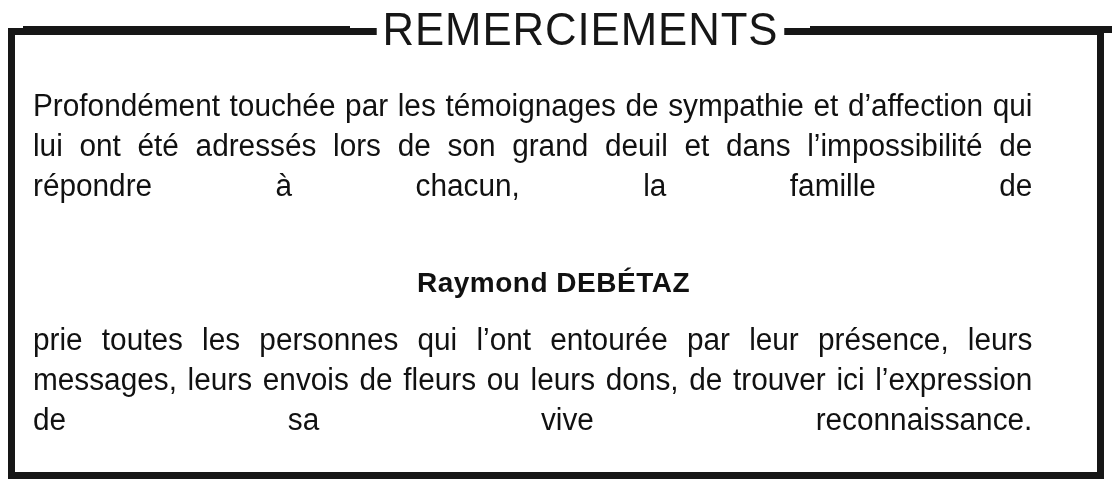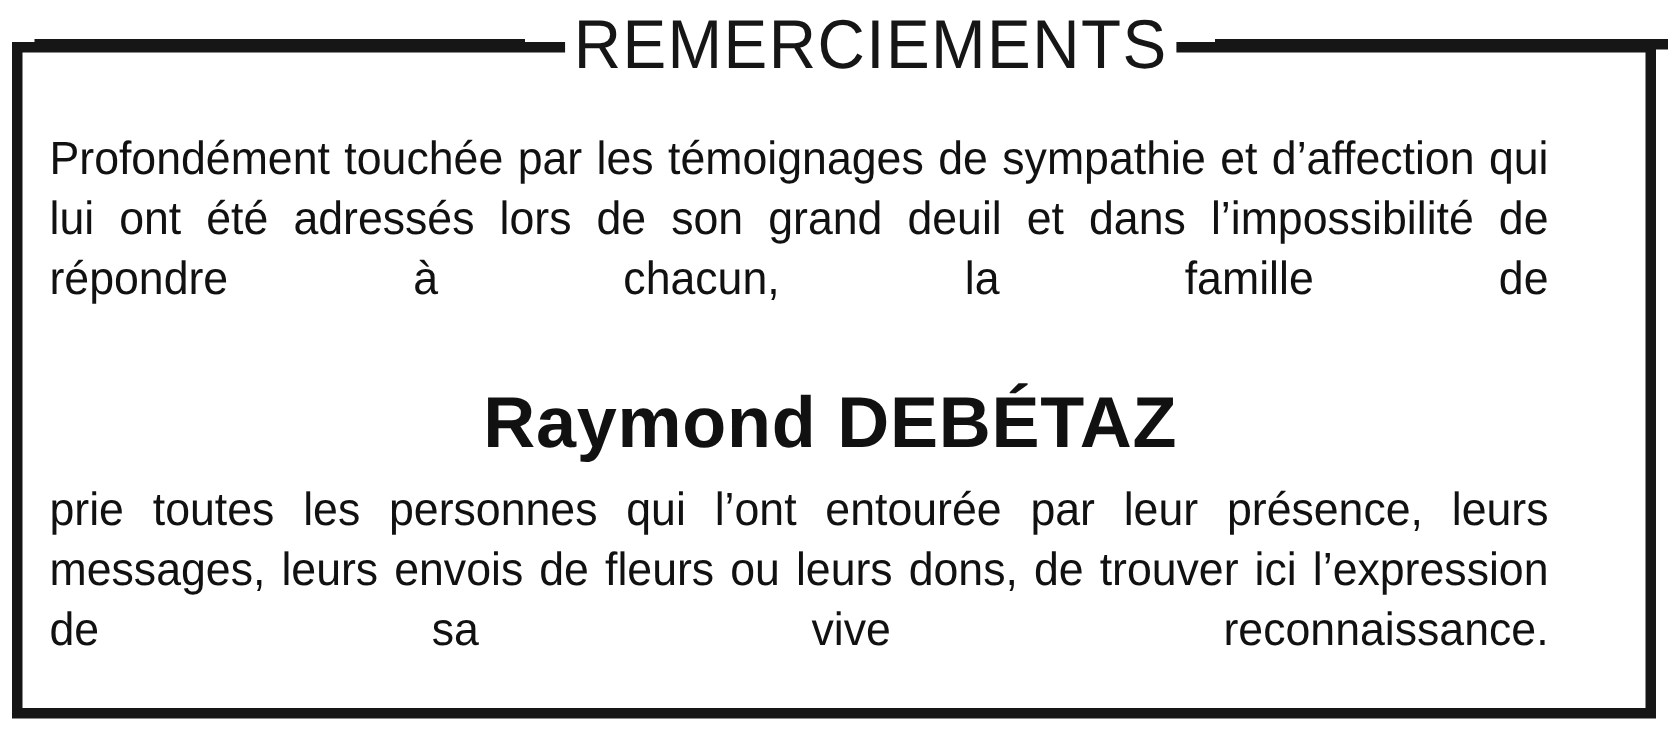--- a/index.html
+++ b/index.html
@@ -88,21 +88,21 @@
     transform-origin: left top;
   }
   p.para.first {
     margin-bottom: 6px;
   }
   .deceased-name {
     margin: 14px 0 14px 0;
     text-align: center;
     font-family: "Liberation Sans", sans-serif;
     font-weight: bold;
-    font-size: 48px;
+    font-size: 28px;
     line-height: 46px;
     letter-spacing: 0.5px;
     color: #111111;
   }
   p.para.second {
     margin-bottom: 18px;
   }
   .locality {
     margin: 0;
     font-family: "Liberation Sans", sans-serif;

